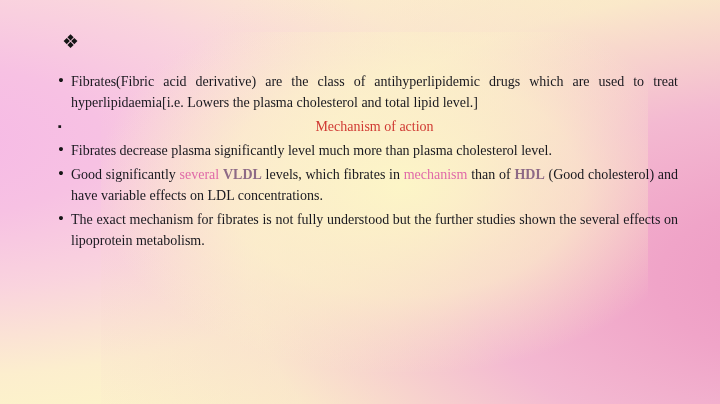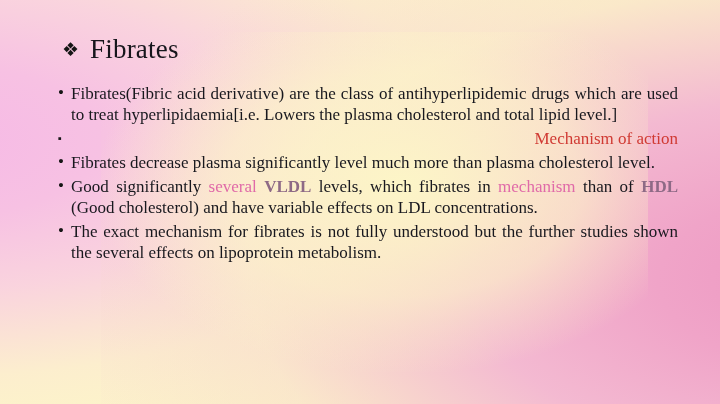--- a/index.html
+++ b/index.html
@@ -114,46 +114,45 @@
     text-align: left;
     position: relative;
     top: -1px;
   }
   .bullet-mark.square {
     font-size: 11px;
     top: 0px;
   }
   .bullet-text {
     flex: 1 1 auto;
-    font-size: 17px;
+    font-size: 14px;
     line-height: 21px;
     color: #18181e;
     text-align: justify;
     text-justify: inter-word;
     hyphens: none;
   }
-  .bullet-text.nojustify { text-align: right; font-family: Liberation Serif, serif; }
+  .bullet-text.nojustify { text-align: center; font-family: Liberation Serif, serif; }
 
   .kw-red   { color: #d03a33; }
   .kw-pink  { color: #e06aa8; }
   .kw-mauve { color: #8e6a86; font-weight: bold; }
 </style>
 </head>
 <body>
 
 <div id="slide">
   <div class="wash-tl"></div>
   <div class="wash-br"></div>
   <div class="wash-core"></div>
 
   <div id="content">
 
     <div class="title-row">
       <span class="title-bullet">❖</span>
-      <span class="title-text">Fibrates</span>
     </div>
 
     <div class="body-block" id="bullet-list">
         <div class="bullet-row">
           <span class="bullet-mark">•</span>
           <div class="bullet-text"><span>Fibrates(Fibric acid derivative) are the class of antihyperlipidemic drugs which are used to treat hyperlipidaemia[i.e. Lowers the plasma cholesterol and total lipid level.]</span></div>
         </div>
         <div class="bullet-row">
           <span class="bullet-mark square">▪</span>
           <div class="bullet-text nojustify"><span class="kw-red">Mechanism of action</span></div>

